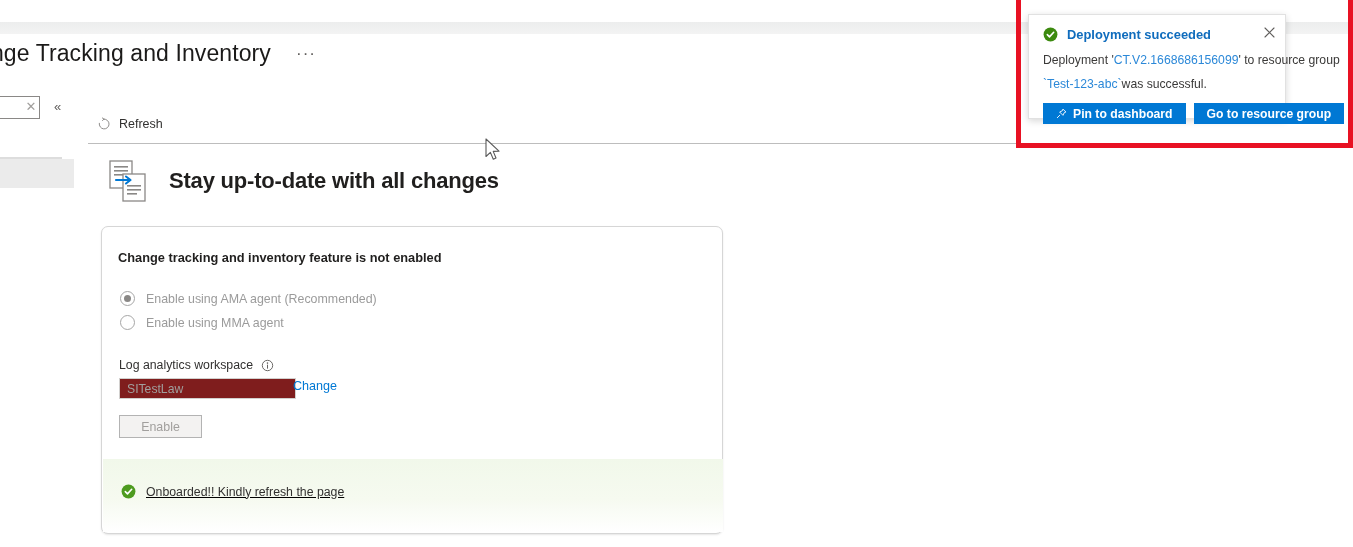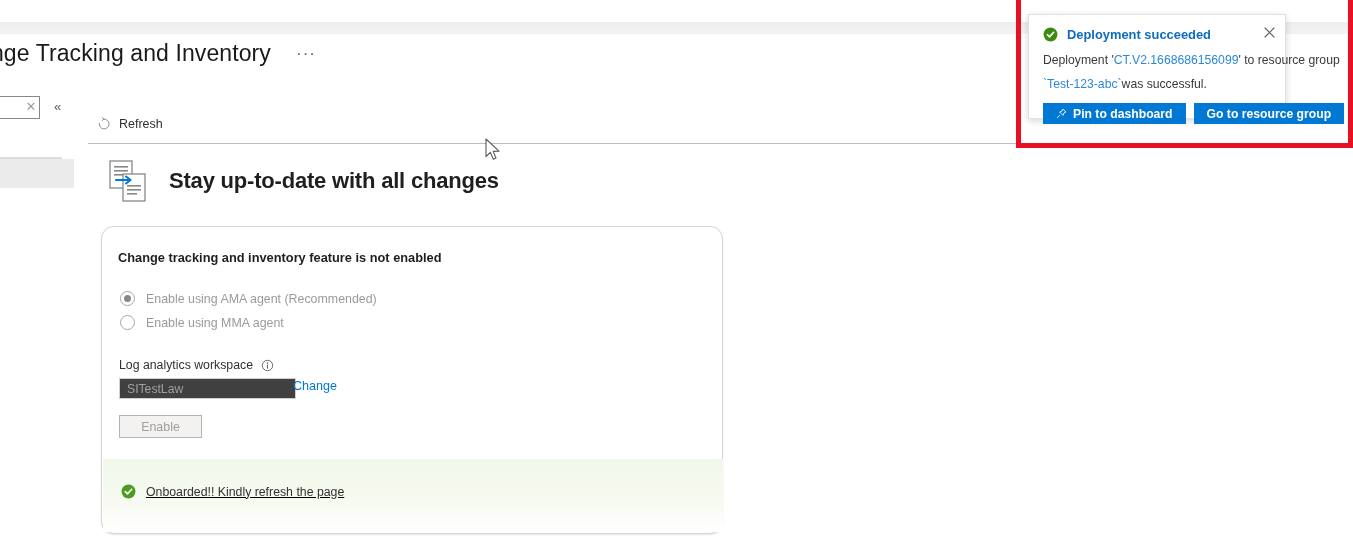--- a/index.html
+++ b/index.html
@@ -67,21 +67,21 @@
   }
 
   
   .hero { position: absolute; left: 105px; top: 158px; display:flex; align-items:center; gap: 18px; justify-content: center; }
   .hero-ico { width: 46px; height: 46px; display:block; }
   .hero-title { font-size: 22px; font-weight: 700; color: #201f1e; letter-spacing: -.2px; }
 
   
   .card {
     position: absolute; left: 101px; top: 226px; width: 622px; height: 308px;
-    background: #ffffff; border: 1px solid #d6d6d6; border-radius: 13px;
+    background: #ffffff; border: 1px solid #d6d6d6; border-radius: 7px;
     box-shadow: 0 1px 2px rgba(0,0,0,.10);
   }
   .card-heading {
     position: absolute; left: 16px; top: 23px;
     font-size: 12.8px; font-weight: 700; color: #201f1e;
   }
 
   
   .radio-row { position: absolute; left: 18px; display: flex; align-items: center; gap: 11px; }
   .radio-row.r1 { top: 64px; }
@@ -97,21 +97,21 @@
   .radio-label { font-size: 12.4px; color: #9b9b9b; }
 
   
   .field-label-row {
     position: absolute; left: 17px; top: 131px; display:flex; align-items:center; gap: 8px;
   }
   .field-label { font-size: 12.3px; color: #323130; }
   .info-ico { width: 13px; height: 13px; display:block; }
   .ws-input {
     position: absolute; left: 17px; top: 151px; width: 177px; height: 21px;
-    border: 1px solid #d2d0ce; background: #404040;
+    border: 1px solid #d2d0ce; background: #7f1d1d;
     font-size: 12.2px; color: #a19f9d; padding: 8px 7px; line-height: 19px;
     font-family: "Liberation Sans", sans-serif;
   }
   .change-link {
     position: absolute; left: 191px; top: 152px;
     font-size: 12.6px; color: #0078d4; text-decoration: none; cursor: pointer;
   }
   .enable-btn {
     position: absolute; left: 17px; top: 188px; width: 83px; height: 23px;
     border: 1px solid #b3b3b3; background: #f3f2f1;

